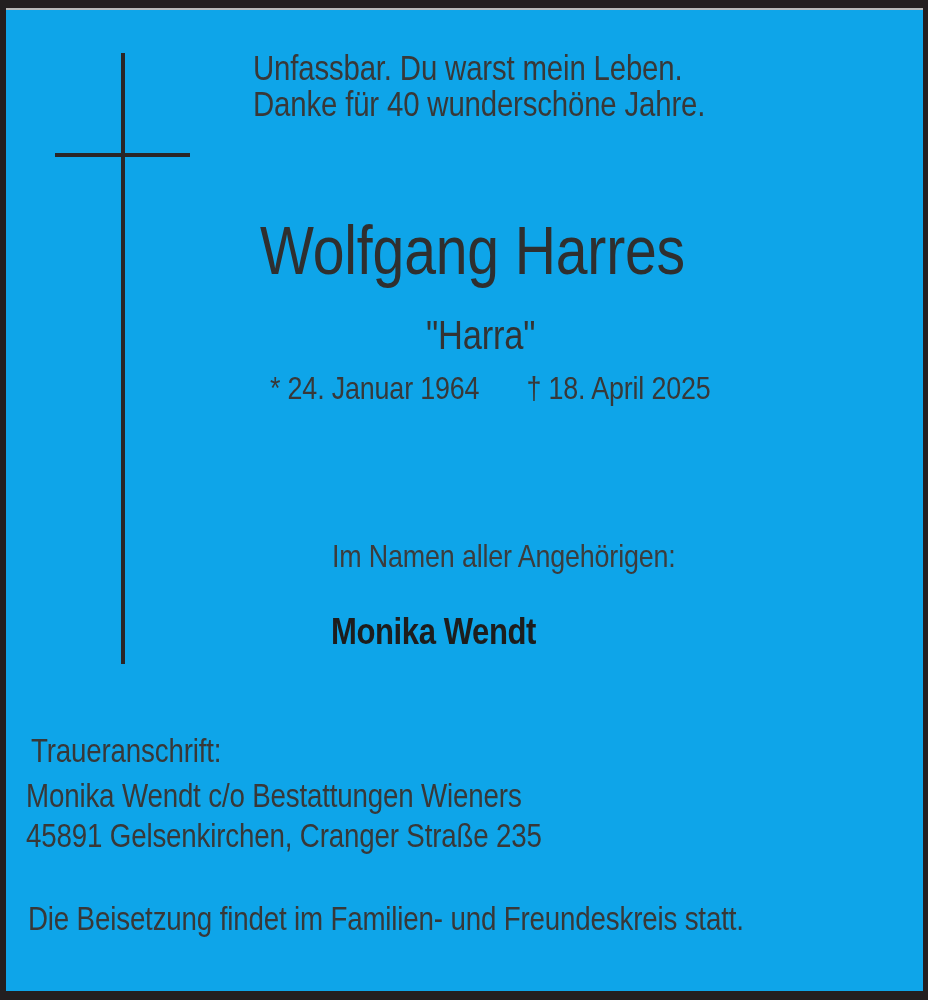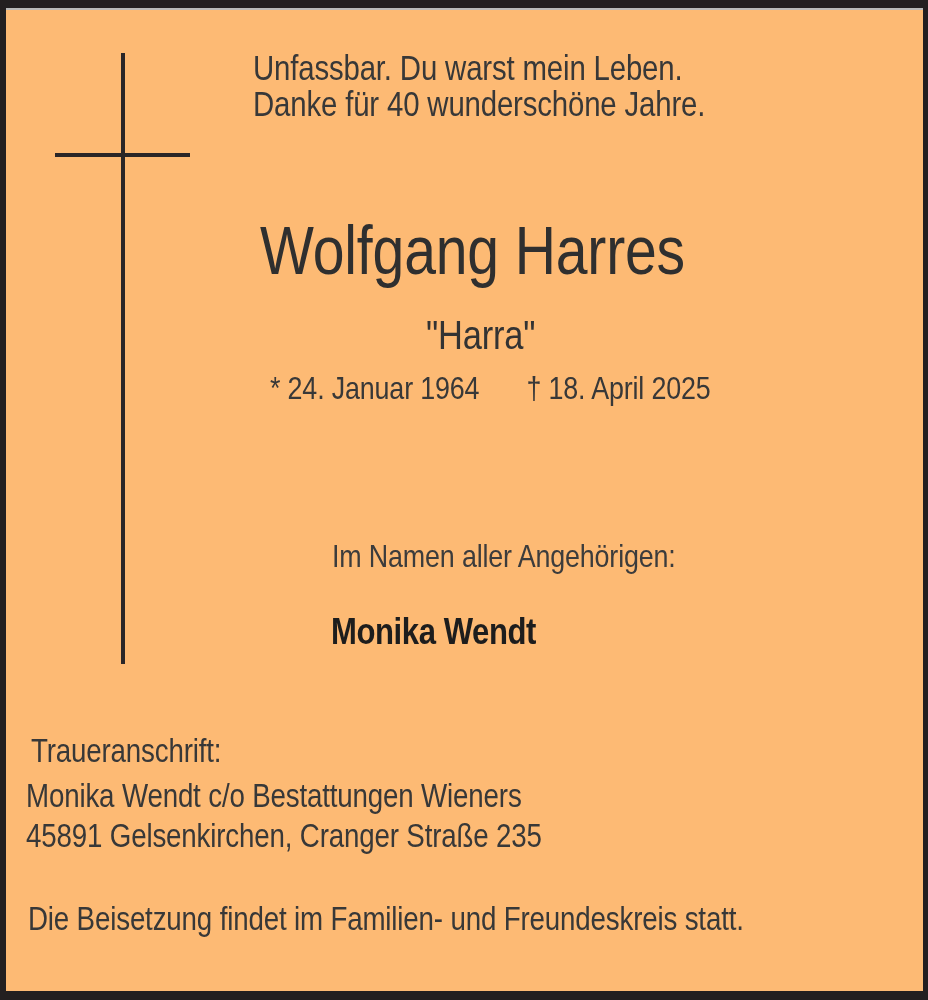--- a/index.html
+++ b/index.html
@@ -6,21 +6,21 @@
   html, body {
     margin: 0;
     padding: 0;
     background: #ffffff;
   }
   .page {
     position: relative;
     width: 928px;
     height: 1000px;
     box-sizing: border-box;
-    background: #fdba74;
+    background: #0ea5e9;
     border-style: solid;
     border-color: #231f20;
     border-width: 8px 5px 9px 6px; 
     overflow: hidden;
     font-family: "Liberation Sans", "DejaVu Sans", sans-serif;
     color: #3a3a3a;
   }
   
   .scan-line {
     position: absolute;

